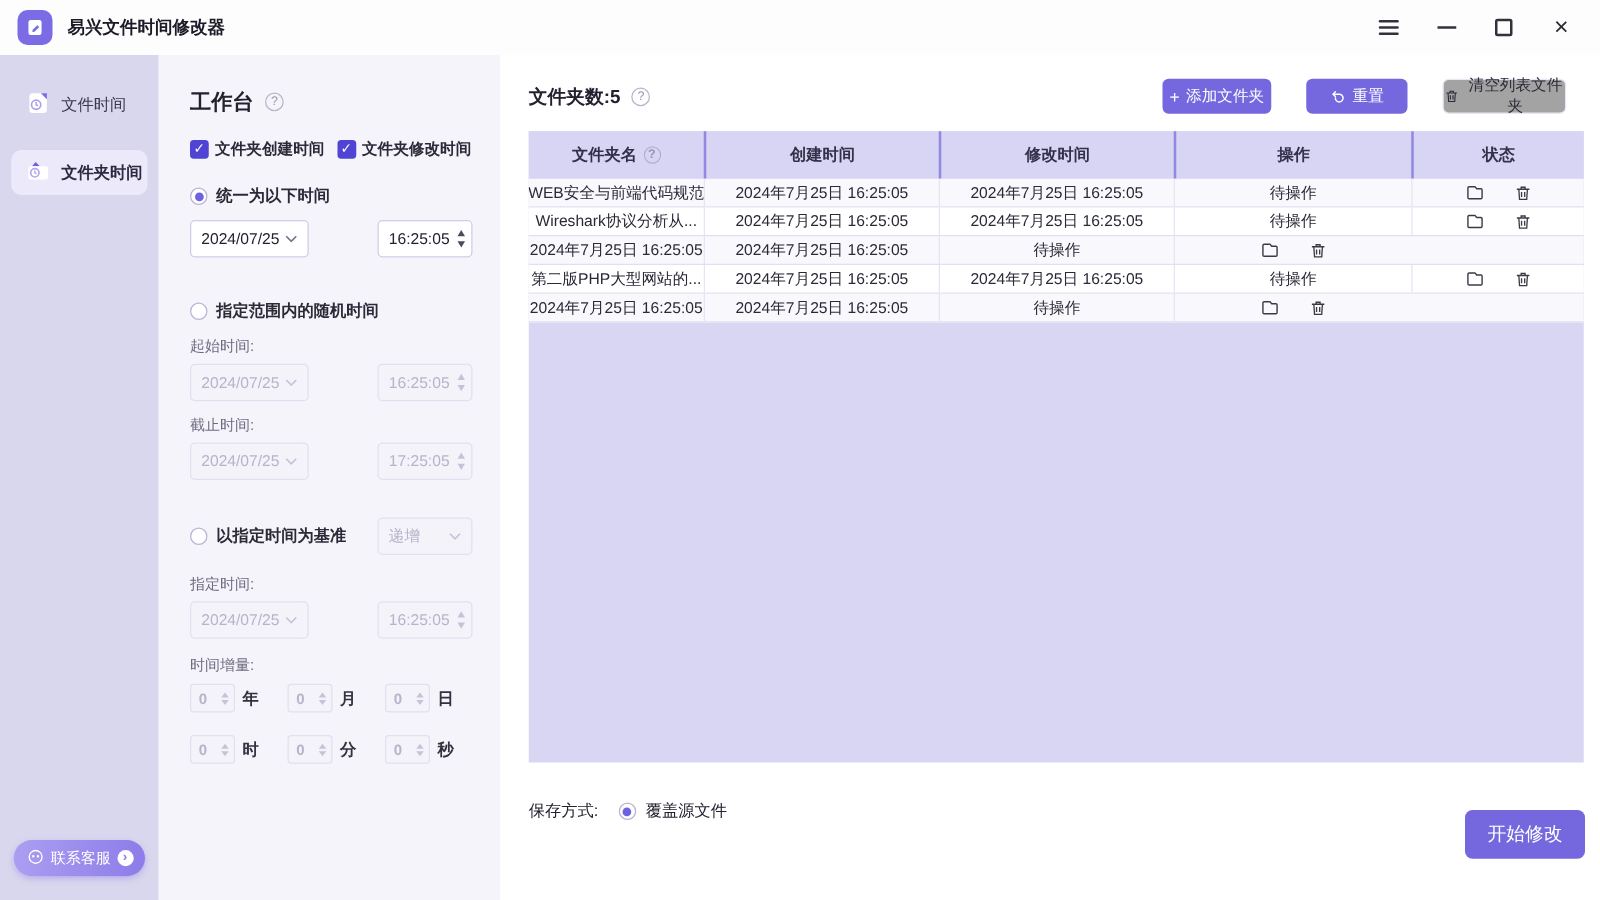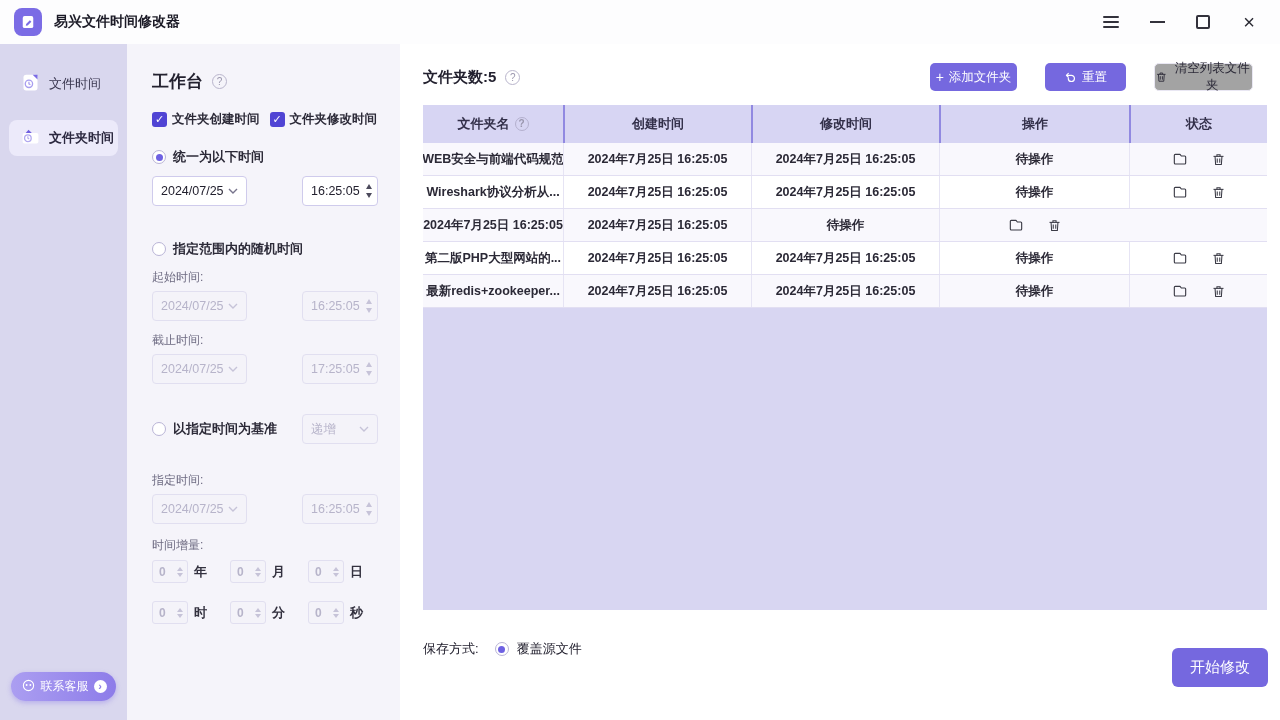--- a/index.html
+++ b/index.html
@@ -100,22 +100,22 @@
   .plus-glyph { font-size:14px; line-height:1; }
 
   .ftable { position:absolute; top:61px; left:23px; width:844px; height:505px;
     background:#d8d6f2; display:flex; flex-direction:column; }
   .thead { height:38px; background:#d7d5f3; display:grid;
     grid-template-columns:140px 188px 188px 190px 138px; }
   .th { display:flex; align-items:center; justify-content:center; gap:5px;
     font-size:13px; font-weight:bold; color:#33304a; }
   .th + .th { border-left:2px solid #9189e1; }
   .th .help-circle { width:14px; height:14px; line-height:12px; border-color:#b4b0ce; }
-  .trow { height:33px; display:grid; grid-template-columns:140px 188px 188px 190px 138px;
-    background:#fff; border-bottom:1px solid #e2dff2;font-weight:bold; }
+  .trow { height:23px; display:grid; grid-template-columns:140px 188px 188px 190px 138px;
+    background:#fff; border-bottom:1px solid #e2dff2; }
   .trow.odd { background:#f9f8fd; }
   .td { display:flex; align-items:center; justify-content:center; font-size:12.5px;
     color:#2b2936; overflow:hidden; white-space:nowrap; padding:0 4px; }
   .td + .td { border-left:1px solid #e6e4f4; }
   .td.ops { gap:23px; }
   .icon-btn { display:flex; align-items:center; cursor:pointer; }
 
   .save-row { position:absolute; top:595px; left:23px; height:20px;
     display:flex; align-items:center; gap:8px; }
   .save-label { font-size:13px; color:#23212f; }
@@ -275,21 +275,21 @@
       <span>以指定时间为基准</span>
     </div>
     <div class="selbox">
       <span>递增</span>
       <svg width="10" height="6" viewBox="0 0 10 6" fill="none" stroke="#c6c3d8" stroke-width="1.4">
           <path d="M1 1l4 4 4-4"></path>
         </svg>
     </div>
   </div>
 
-  <div class="field-label" style="margin-top:28px;">指定时间:</div>
+  <div class="field-label" style="margin-top:15px;">指定时间:</div>
   <div class="dt-row tight">
     <div class="datebox dis">
       <span>2024/07/25</span>
       <svg width="10" height="6" viewBox="0 0 10 6" fill="none" stroke="#c6c3d8" stroke-width="1.4">
           <path d="M1 1l4 4 4-4"></path>
         </svg>
     </div>
     <div class="timebox dis">
       <span>16:25:05</span>
       <span class="spin-arrows">
@@ -488,21 +488,20 @@
               <path d="M4 7h16"></path>
               <path d="M9.5 7V4.5h5V7"></path>
               <path d="M6.5 7l.9 13h9.2l.9-13"></path>
               <path d="M10 10.5V17M14 10.5V17"></path>
             </svg>
           </span>
       </div>
     </div>
 
     <div class="trow odd">
-      <div class="td">最新redis+zookeeper...</div>
       <div class="td">2024年7月25日 16:25:05</div>
       <div class="td">2024年7月25日 16:25:05</div>
       <div class="td">待操作</div>
       <div class="td ops">
         <span class="icon-btn">
             <svg width="16" height="16" viewBox="0 0 24 24" fill="none" stroke="#3b3b46" stroke-width="1.7" stroke-linejoin="round">
               <path d="M3.5 6.5c0-.8.6-1.5 1.4-1.5H12l2 2.5h5.1c.8 0 1.4.7 1.4 1.5V18c0 .8-.6 1.5-1.4 1.5H4.9c-.8 0-1.4-.7-1.4-1.5z"></path>
             </svg>
           </span>
         <span class="icon-btn">

